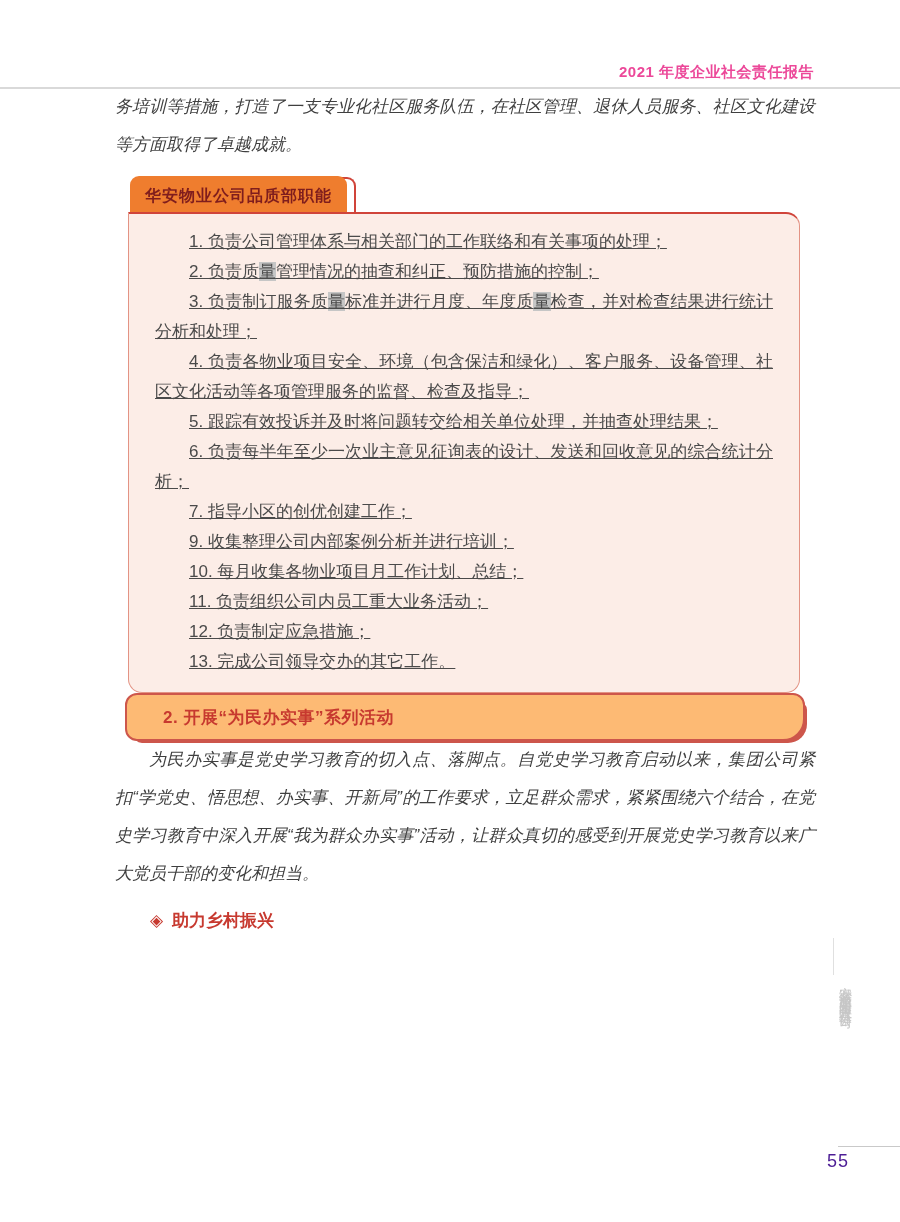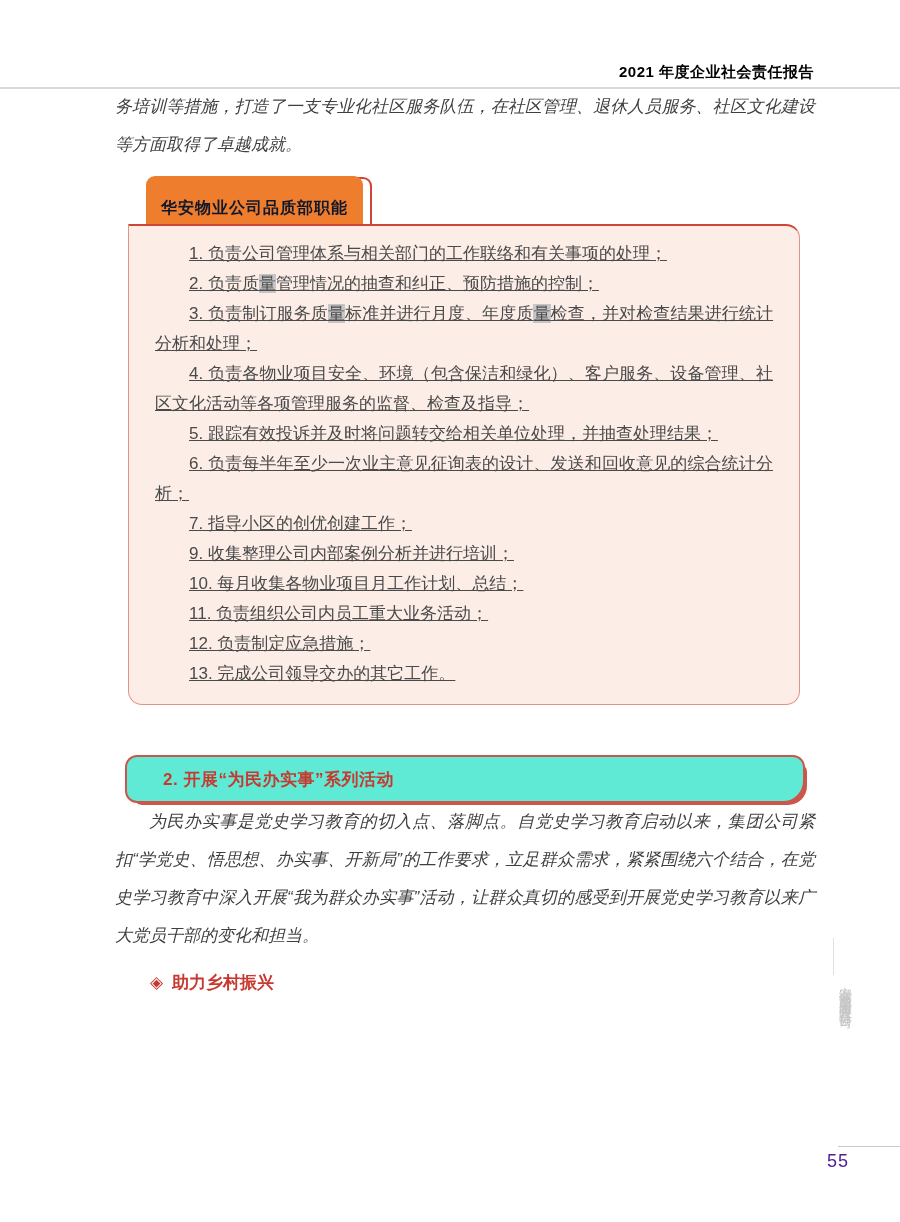--- a/index.html
+++ b/index.html
@@ -5,43 +5,43 @@
   html,body{margin:0;padding:0;}
   body{
     width:900px;height:1222px;position:relative;overflow:hidden;
     background:#ffffff;
     font-family:"Liberation Sans","DejaVu Sans",sans-serif;
     -webkit-font-smoothing:antialiased;
   }
   
   .header-title{
     position:absolute;top:63px;right:86px;
-    font-size:15px;font-weight:bold;color:#000000;letter-spacing:.5px;
+    font-size:15px;font-weight:bold;color:#ec4899;letter-spacing:.5px;
   }
   .header-rule{
     position:absolute;top:87px;left:0;right:0;height:2px;background:#d9d9d9;
   }
   
   .main{
     position:absolute;left:115px;top:88px;width:700px;
   }
   p.body-text{
     margin:0;font-size:17px;line-height:38px;color:#3f3f3f;
     text-align:justify;
     font-style:italic;
   }
   .indent{text-indent:2em;}
   .intro{margin-top:36px;}
   
   .quality-wrap{margin-top:12px;margin-left:13px;width:672px;box-sizing:border-box;}
   .quality-badge{
-    display:inline-block;position:relative;margin-left:18px;
-    background:#ef7d2e;color:#0f172a;
+    display:inline-block;position:relative;margin-left:2px;
+    background:#ef7d2e;color:#7f1d1d;
     font-size:16px;font-weight:bold;letter-spacing:1px;
-    padding:22px 15px 5px;border-radius:9px 9px 0 0;
+    padding:10px 15px 5px;border-radius:9px 9px 0 0;
     vertical-align:bottom;
   }
   .quality-badge::after{
     content:"";position:absolute;top:1px;bottom:0;left:12px;right:-9px;
     border:2px solid #d0443a;border-bottom:none;
     border-radius:9px 9px 0 0;z-index:-1;
   }
   .quality-box{
     background:#fcede7;
     border:1px solid #e39384;border-top:2px solid #d0443a;
@@ -49,22 +49,22 @@
     padding:13px 26px 15px;box-sizing:border-box;
   }
   .quality-box ol{list-style:none;margin:0;padding:0;}
   .quality-box li{
     font-size:17px;line-height:30px;color:#4a4a4a;
     text-indent:2em;text-align:justify;text-decoration:underline;
   }
   .hl-char{background:#c6c6c6;}
   
   .section-box{
-    position:relative;margin-top:50px;margin-left:10px;width:680px;height:48px;
-    box-sizing:border-box;background:#5eead4;
+    position:relative;margin-left:10px;width:680px;height:48px;
+    box-sizing:border-box;background:#fdba74;
     border:2px solid #cd564b;
     border-radius:12px 12px 22px 12px;
     box-shadow:5px 5px 0 -3px #cd564b;
     display:flex;align-items:center;
   }
   .section-title{
     margin-left:36px;font-size:17px;font-weight:bold;color:#c7392f;letter-spacing:.5px;
   }
   .section-para{margin-top:22px;}
   

